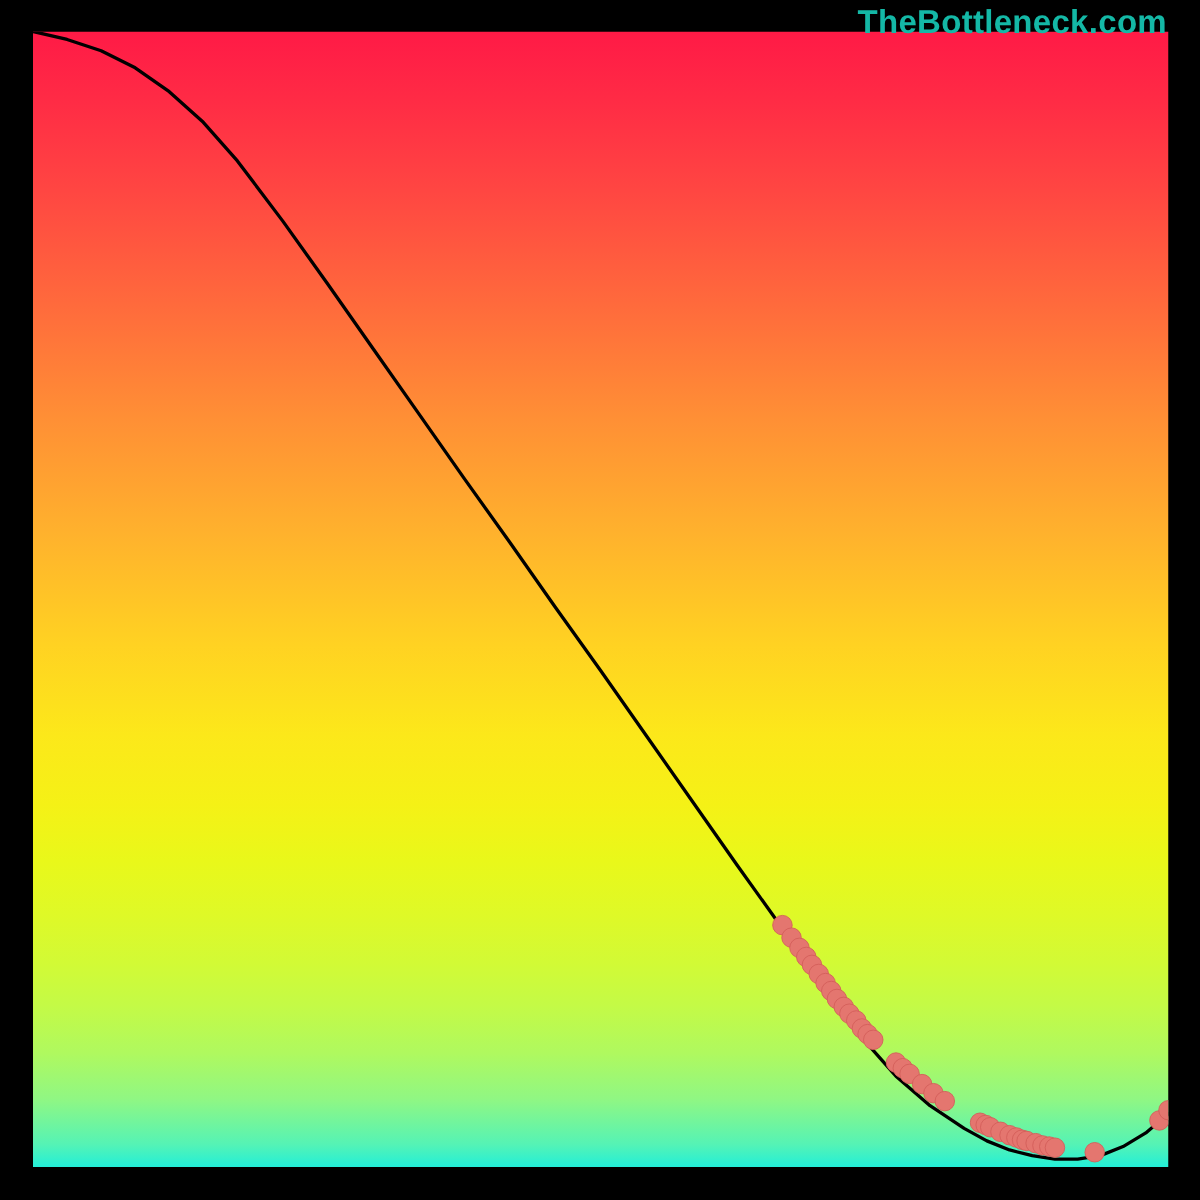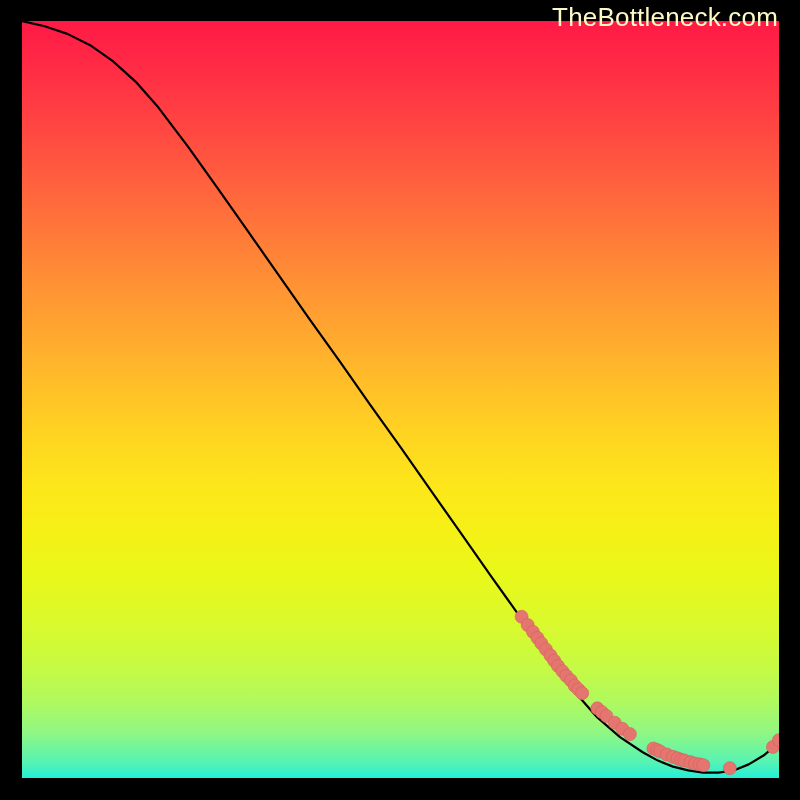--- a/index.html
+++ b/index.html
@@ -48,23 +48,23 @@
       #aff95f 90%,
       #90f783 94%,
       #55f3b5 98%,
       #23efd8 100%
     );
   }
   .watermark {
     position: absolute;
     top: 2px;
     right: 22px;
-    color: #fef9c3;
-    font-size: 26px;
-    font-weight: 400;
+    color: #14b8a6;
+    font-size: 22px;
+    font-weight: 700;
     letter-spacing: 0.2px;
     user-select: none;
   }
   svg.overlay {
     position: absolute;
     inset: 0;
   }
 </style>
 </head>
 <body>

